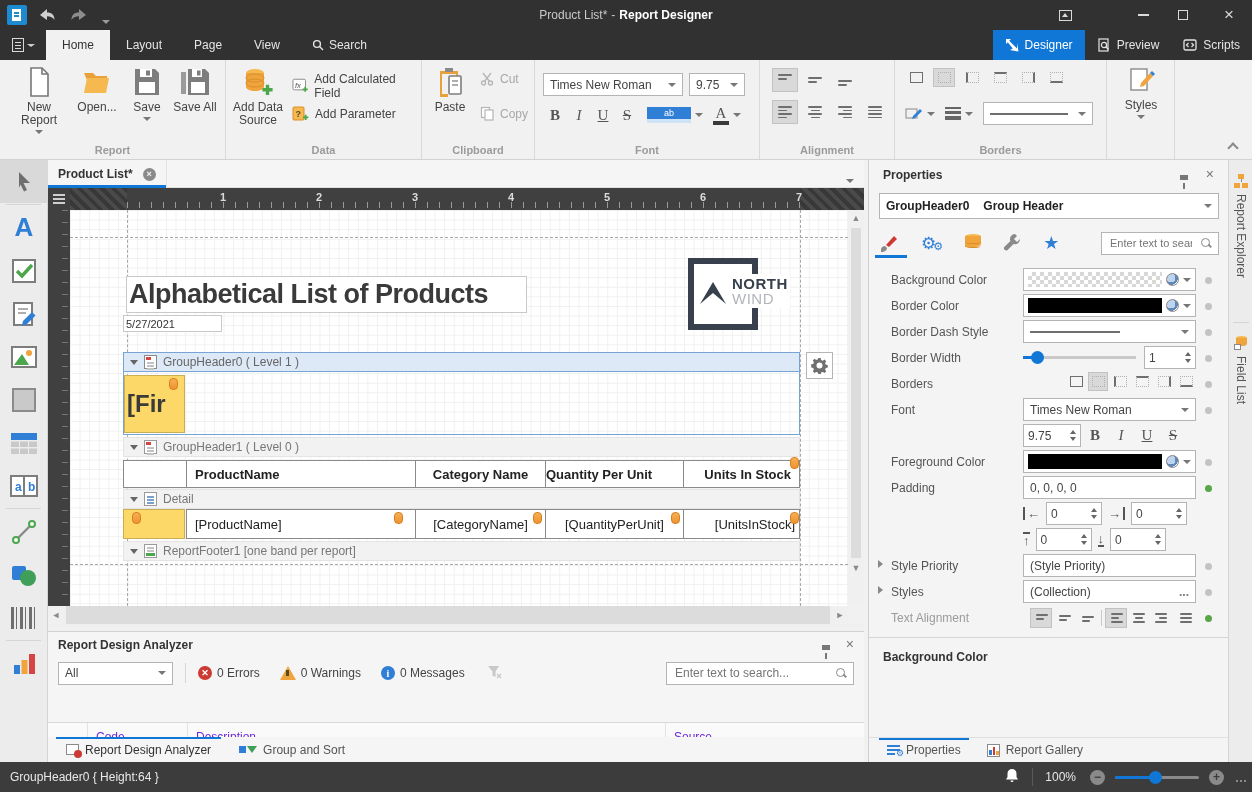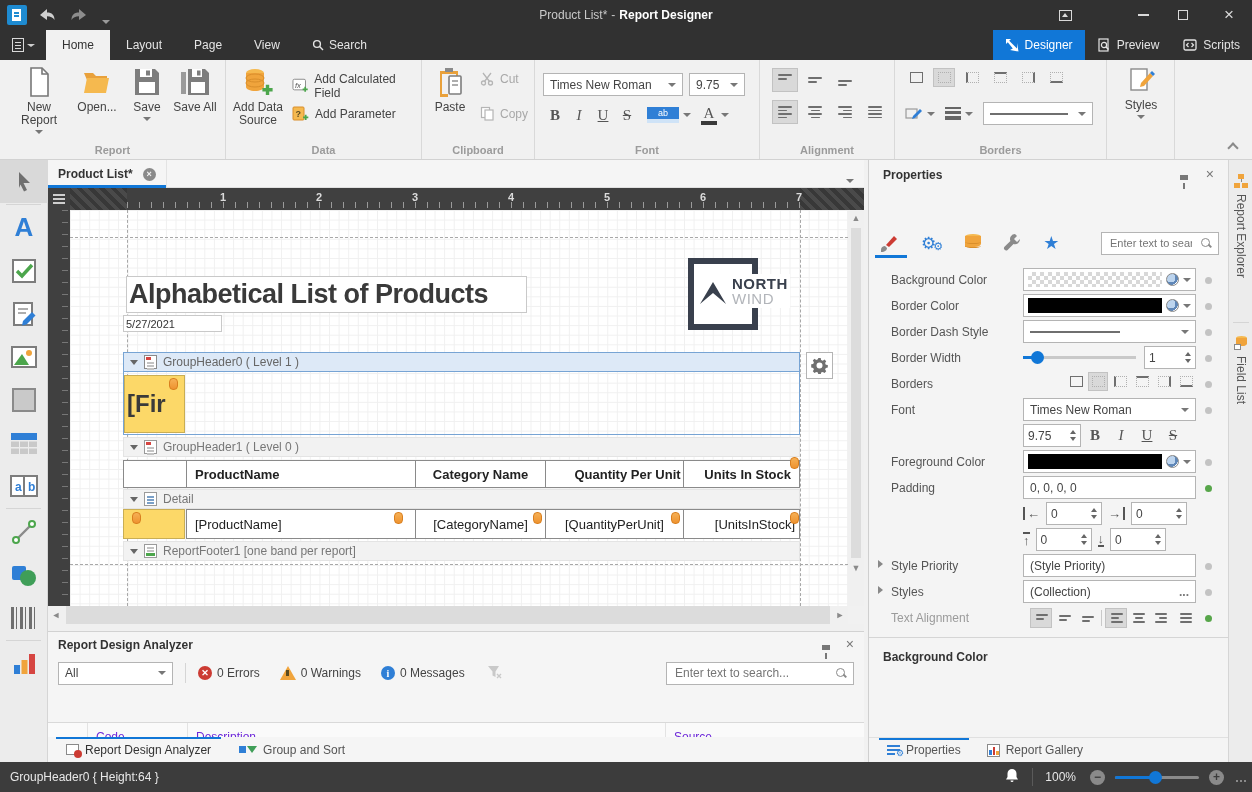--- a/index.html
+++ b/index.html
@@ -310,21 +310,21 @@
       <div class="combo abs" style="left:154px;top:13px;width:56px;height:23px;">
         <span class="t">9.75</span>
           <span class="car"></span>
       </div>
       <div class="abs" style="left:8px;top:44px;display:flex;align-items:center;">
         <div class="fontbtn" style="font-weight:bold;">B</div>
         <div class="fontbtn" style="font-style:italic;">I</div>
         <div class="fontbtn" style="text-decoration:underline;">U</div>
         <div class="fontbtn" style="text-decoration:line-through;">S</div>
         <div style="display:flex;align-items:center;gap:4px;margin-left:8px;">
-          <span style="display:inline-block;width:32px;height:16px;background:#2f7fd6;color:#fff;font-size:9px;text-align:center;line-height:12px;border-bottom:4px solid #cfe3f7;">ab</span>
+          <span style="display:inline-block;width:44px;height:16px;background:#2f7fd6;color:#fff;font-size:9px;text-align:center;line-height:12px;border-bottom:4px solid #cfe3f7;">ab</span>
             <span class="car"></span>
         </div>
         <div style="display:flex;align-items:center;gap:4px;margin-left:10px;">
           <span class="fontbtn" style="width:16px;border-bottom:4px solid #3a3a3a;height:20px;">A</span>
             <span class="car"></span>
         </div>
       </div>
       <div class="gcap">Font</div>
     </div>
 
@@ -617,21 +617,21 @@
       <span>GroupHeader1 ( Level 0 )</span>
     </div>
     <div class="abs" style="left:53px;top:250px;width:677px;height:28px;">
       <div class="cell" style="left:0;width:64px;"></div>
       <div class="cell" style="left:63px;width:230px;font-weight:bold;padding-left:8px;">
           <span>ProductName</span>
         </div>
       <div class="cell" style="left:292px;width:131px;font-weight:bold;justify-content:center;">
           <span>Category Name</span>
         </div>
-      <div class="cell" style="left:422px;width:165px;font-weight:bold;justify-content:center;">
+      <div class="cell" style="left:422px;width:165px;font-weight:bold;justify-content:flex-start;">
           <span>Quantity Per Unit</span>
         </div>
       <div class="cell" style="left:560px;width:117px;font-weight:bold;justify-content:flex-end;padding-right:8px;">
         <span>Units In Stock</span>
         <span class="badge" style="right:0;top:-4px;"></span>
       </div>
     </div>
 
     <div class="bandhead" style="top:279px;">
       <span class="bandarrow"></span>
@@ -758,20 +758,25 @@
     </div>
   </div>
 
   <div class="abs props">
     <div style="position:relative;height:30px;display:flex;align-items:center;padding:0 14px;">
       <span style="font-weight:bold;color:#333;">Properties</span>
       <div style="position:absolute;right:40px;top:9px;">
         <span style="display:inline-block;width:8px;height:5px;background:#777;"></span><span style="display:block;width:2px;height:6px;background:#777;margin:0 auto;"></span>
       </div>
       <div style="position:absolute;right:14px;top:6px;color:#777;font-size:14px;">×</div>
+    </div>
+    <div class="combo abs" style="left:10px;top:33px;width:340px;height:26px;gap:14px;">
+      <span style="font-weight:bold;color:#222;">GroupHeader0</span>
+      <span style="font-weight:bold;color:#222;flex:1;">Group Header</span>
+      <span class="car"></span>
     </div>
 
     <div class="abs" style="left:10px;top:68px;width:340px;height:30px;display:flex;align-items:center;gap:22px;">
       <div style="position:relative;height:30px;display:flex;align-items:center;">
         <svg width="20" height="18" viewBox="0 0 20 18">
             <path d="M2 16 c0-3 2-4 4-4 l2 2 c0 2-2 4-6 4 Z" fill="#8a8a8a"></path>
             <path d="M7 11 L15 2 l3 3 -8 8 Z" fill="#cc3b33"></path>
           </svg>
         <i style="position:absolute;left:-4px;right:-8px;bottom:0;height:3px;background:#1177d7;"></i>
       </div>

